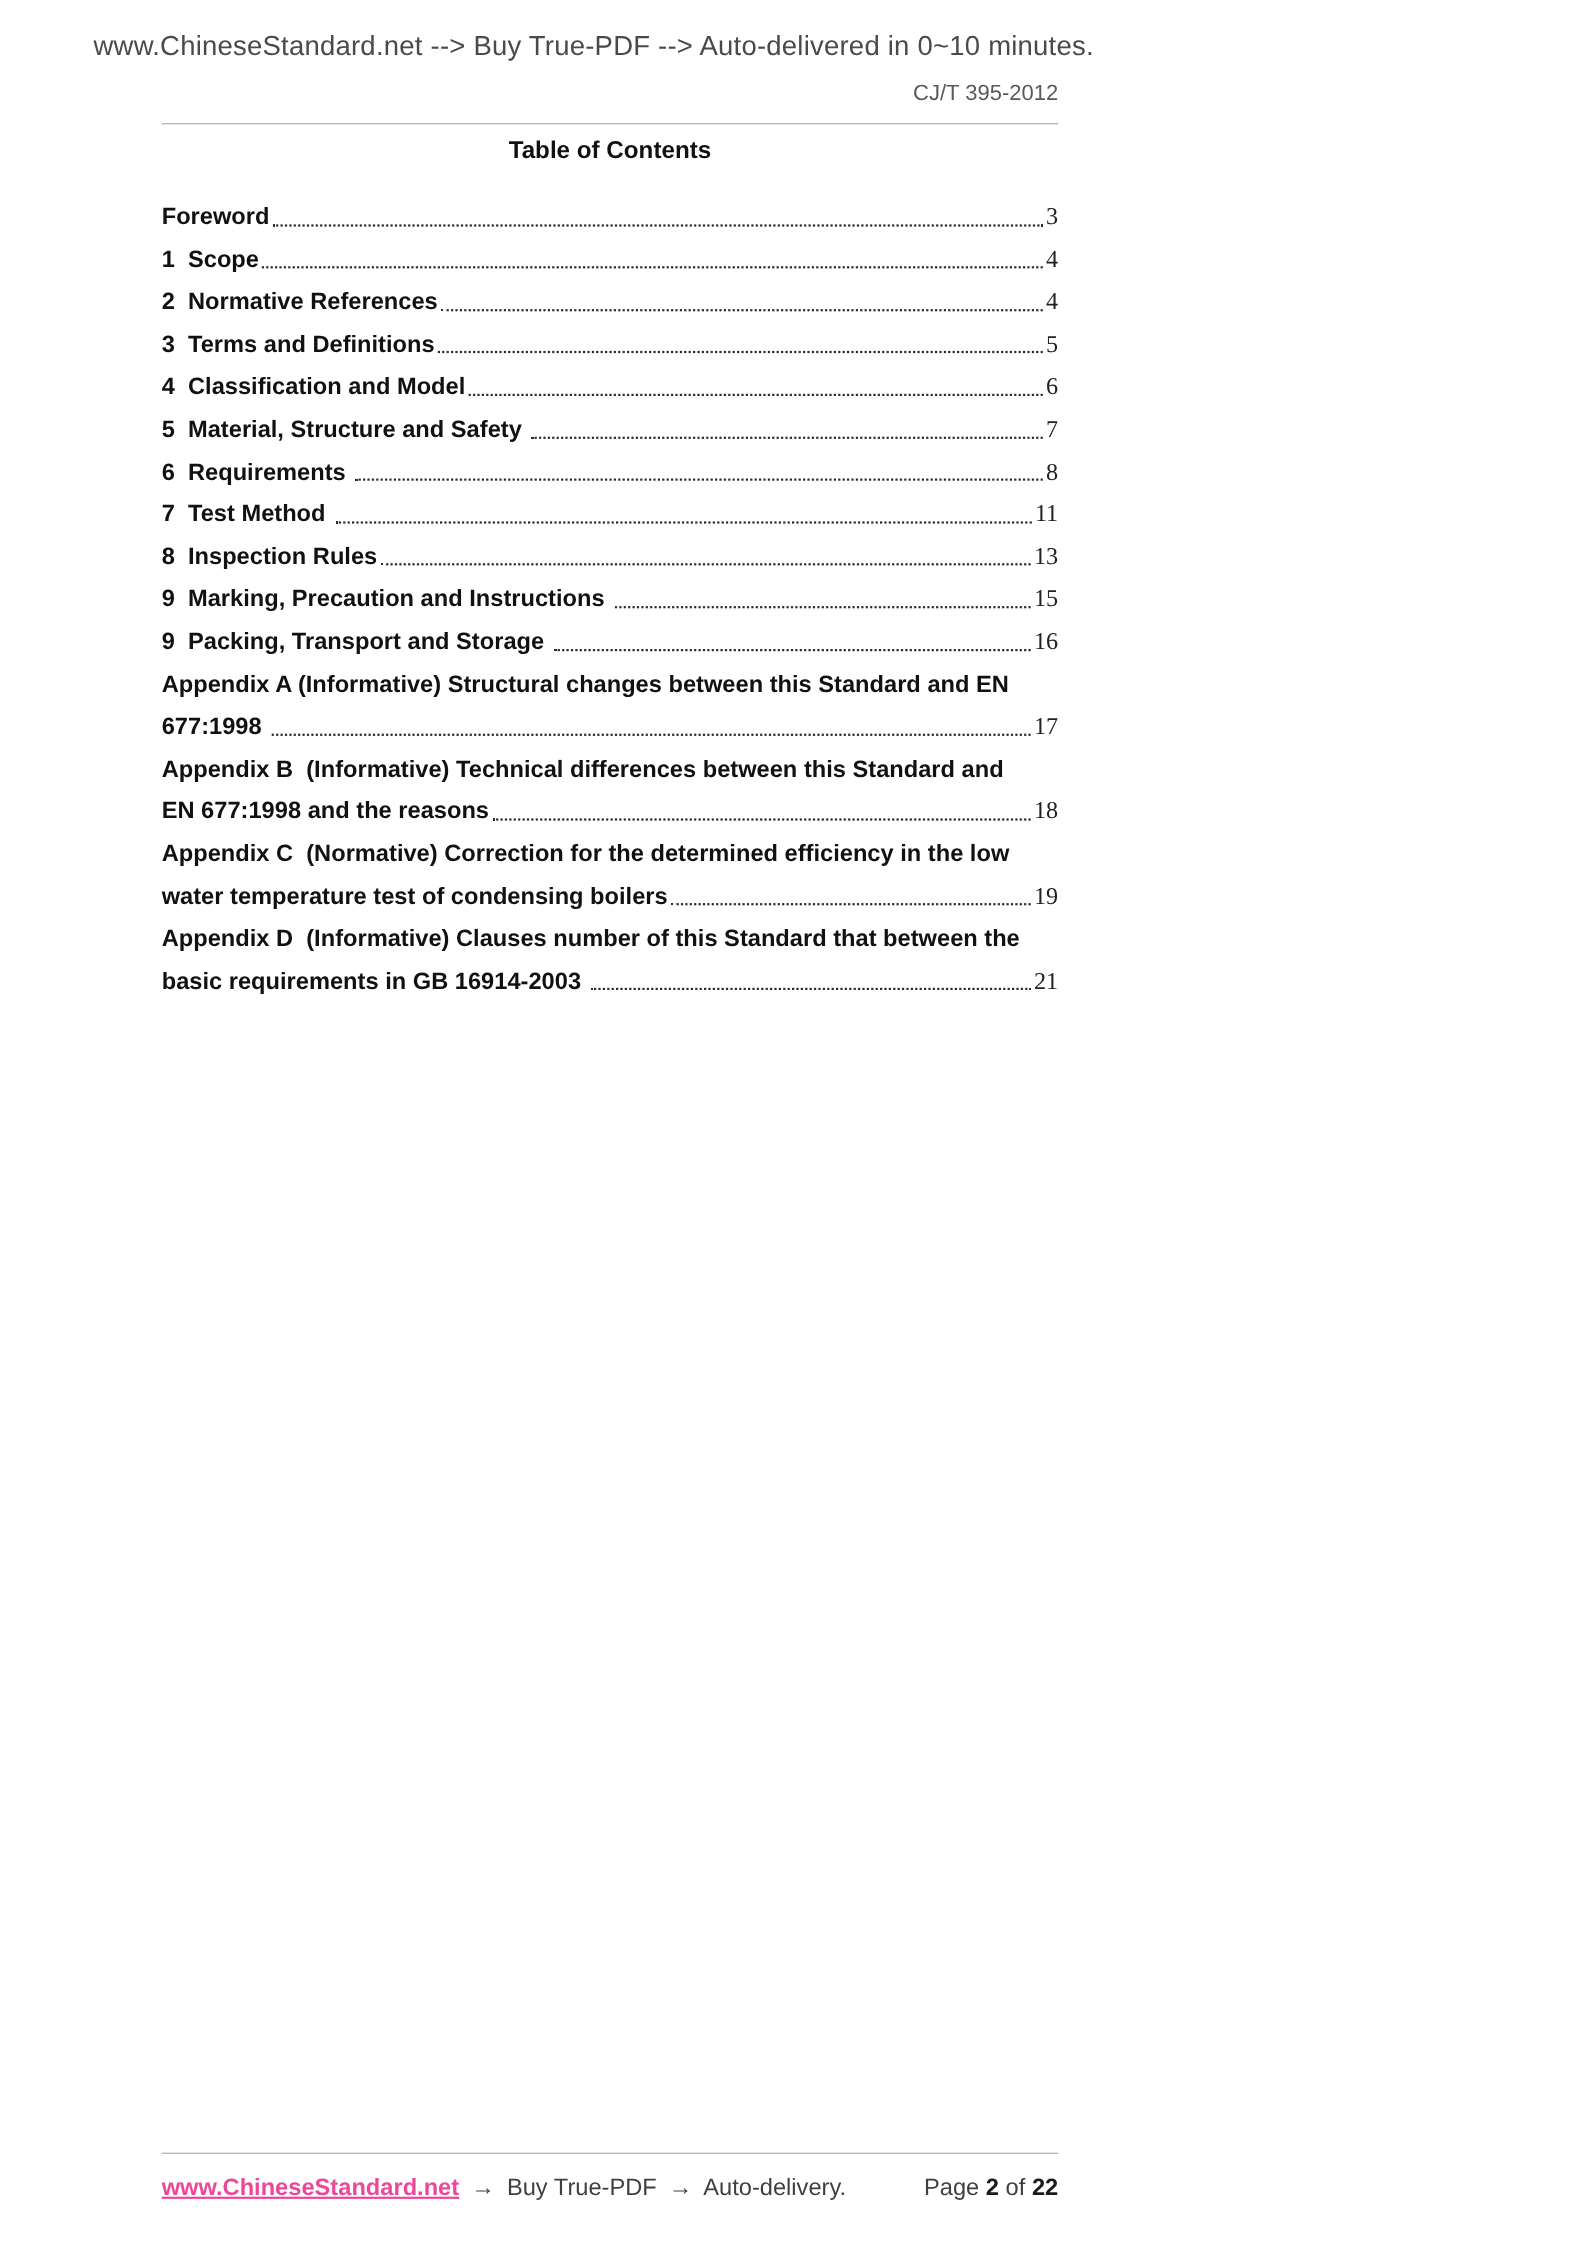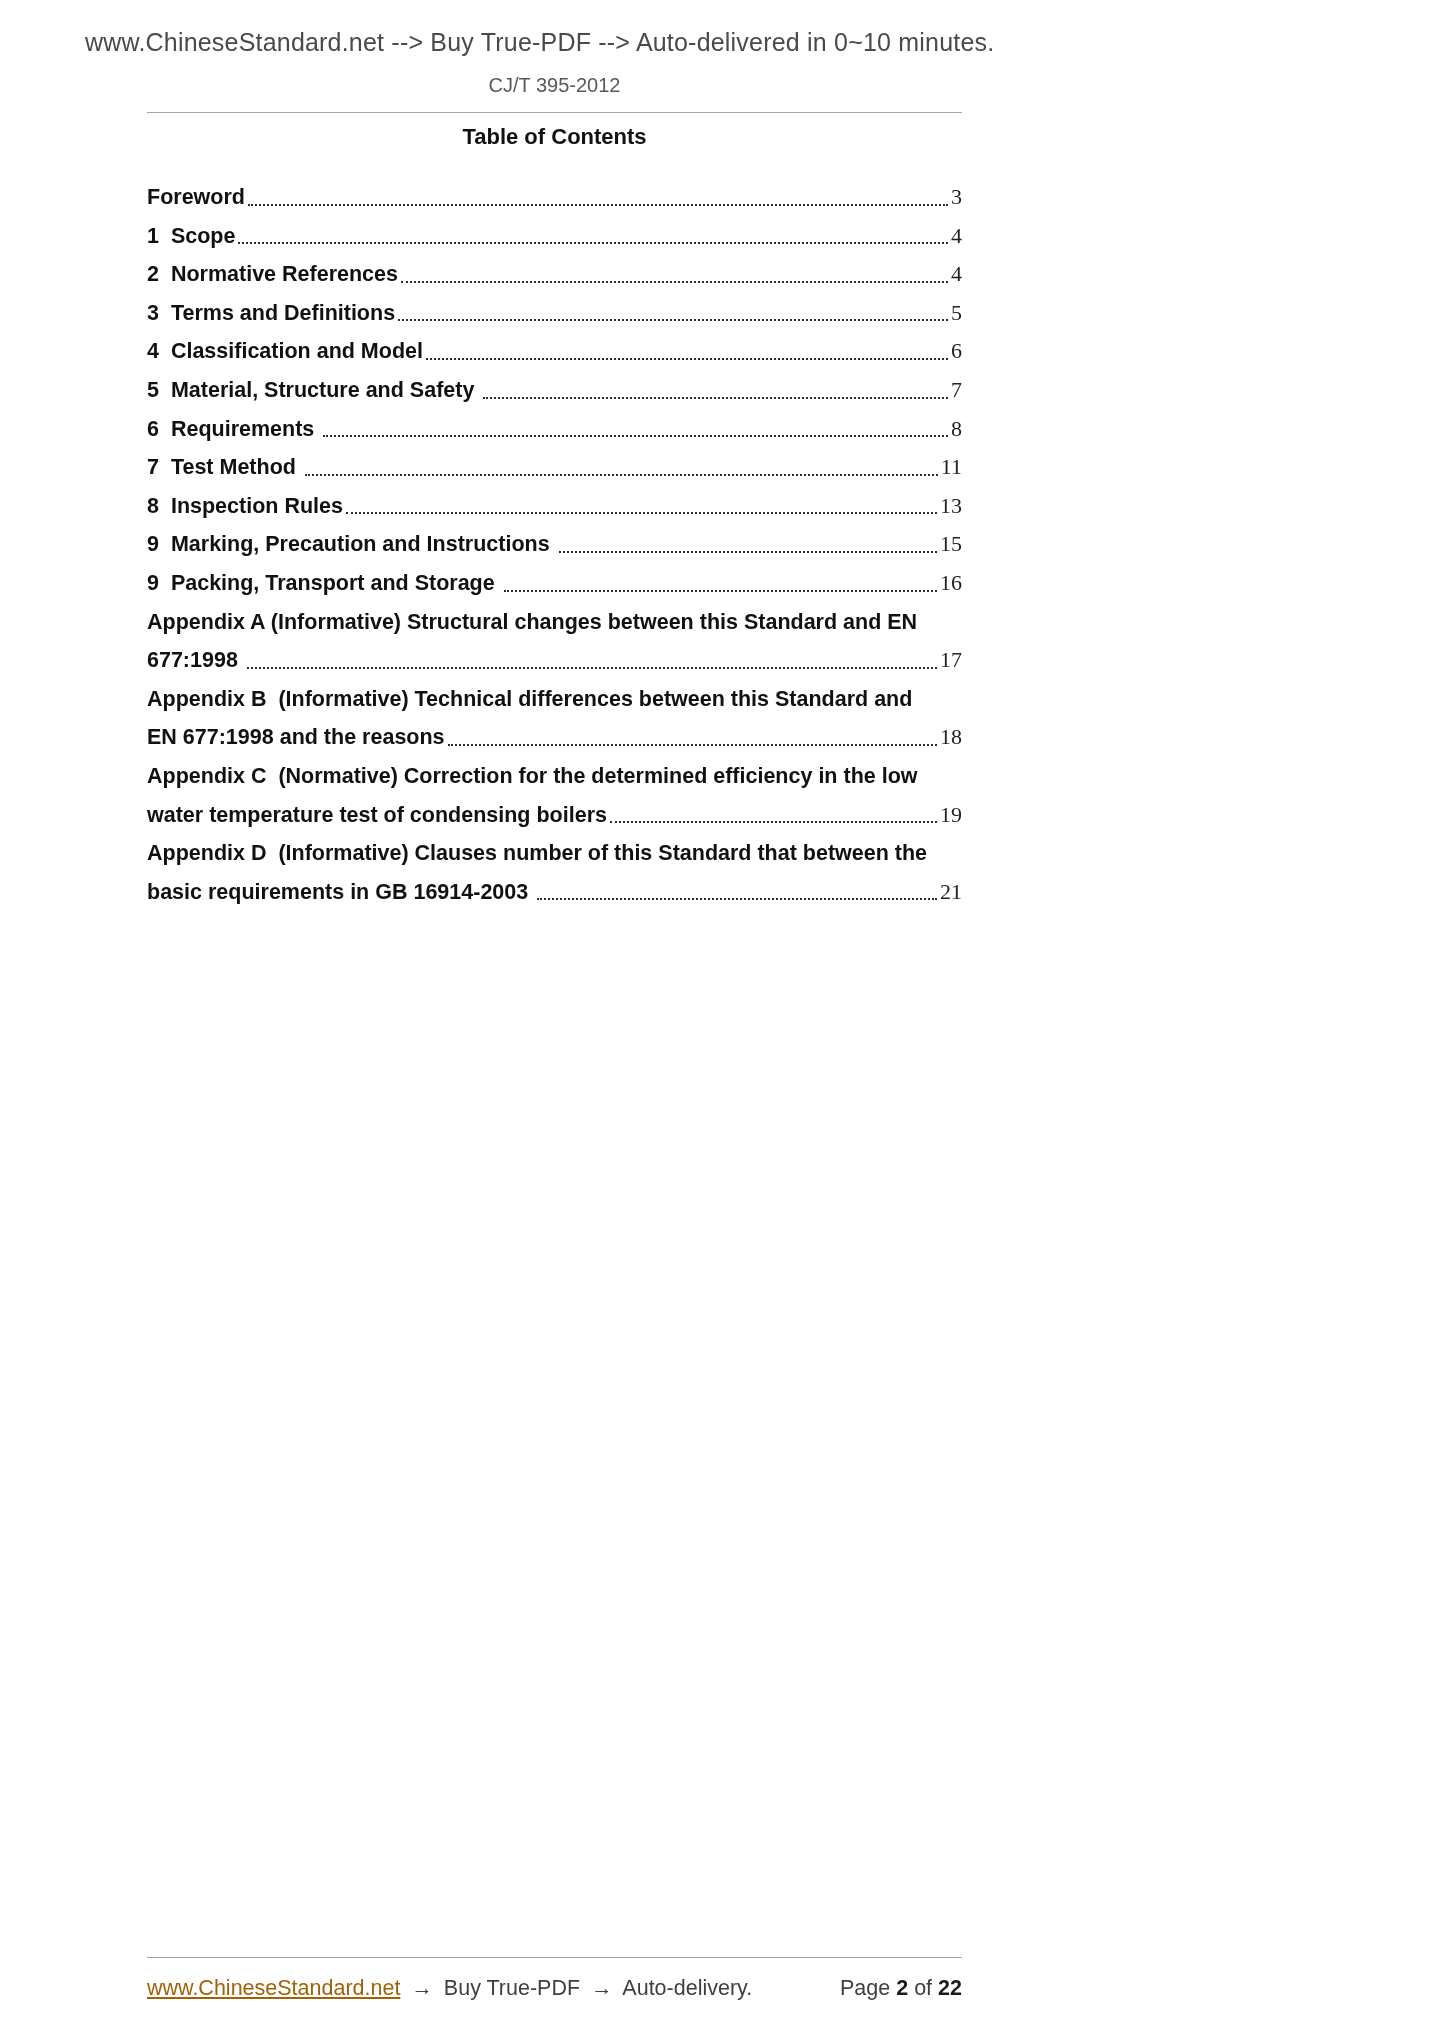--- a/index.html
+++ b/index.html
@@ -23,21 +23,21 @@
     color: #4a4a4a;
     letter-spacing: 0.2px;
     white-space: pre;
   }
 
   .doc-code {
     position: absolute;
     left: 147px;
     top: 74px;
     width: 815px;
-    text-align: center;
+    text-align: right;
     font-size: 20px;
     color: #595959;
   }
 
   .rule {
     position: absolute;
     left: 147px;
     width: 815px;
     border-top: 1px solid #a6a6a6;
     height: 0;
@@ -92,23 +92,24 @@
     left: 147px;
     top: 1976px;
     width: 815px;
     display: flex;
     justify-content: space-between;
     align-items: baseline;
     font-size: 21.5px;
     color: #3f3f3f;
   }
   .site-link {
-    color: #a16207;
+    color: #ec4899;
     text-decoration: underline;
     cursor: pointer;
+    font-weight: bold;
   }
   .f-arrow { margin: 0 5px; color: #3f3f3f; }
   .footer-right b { color: #1a1a1a; }
 </style>
 </head>
 <body>
 
 <div class="page">
 
   <div class="banner">www.ChineseStandard.net --&gt; Buy True-PDF --&gt; Auto-delivered in 0~10 minutes.</div>

